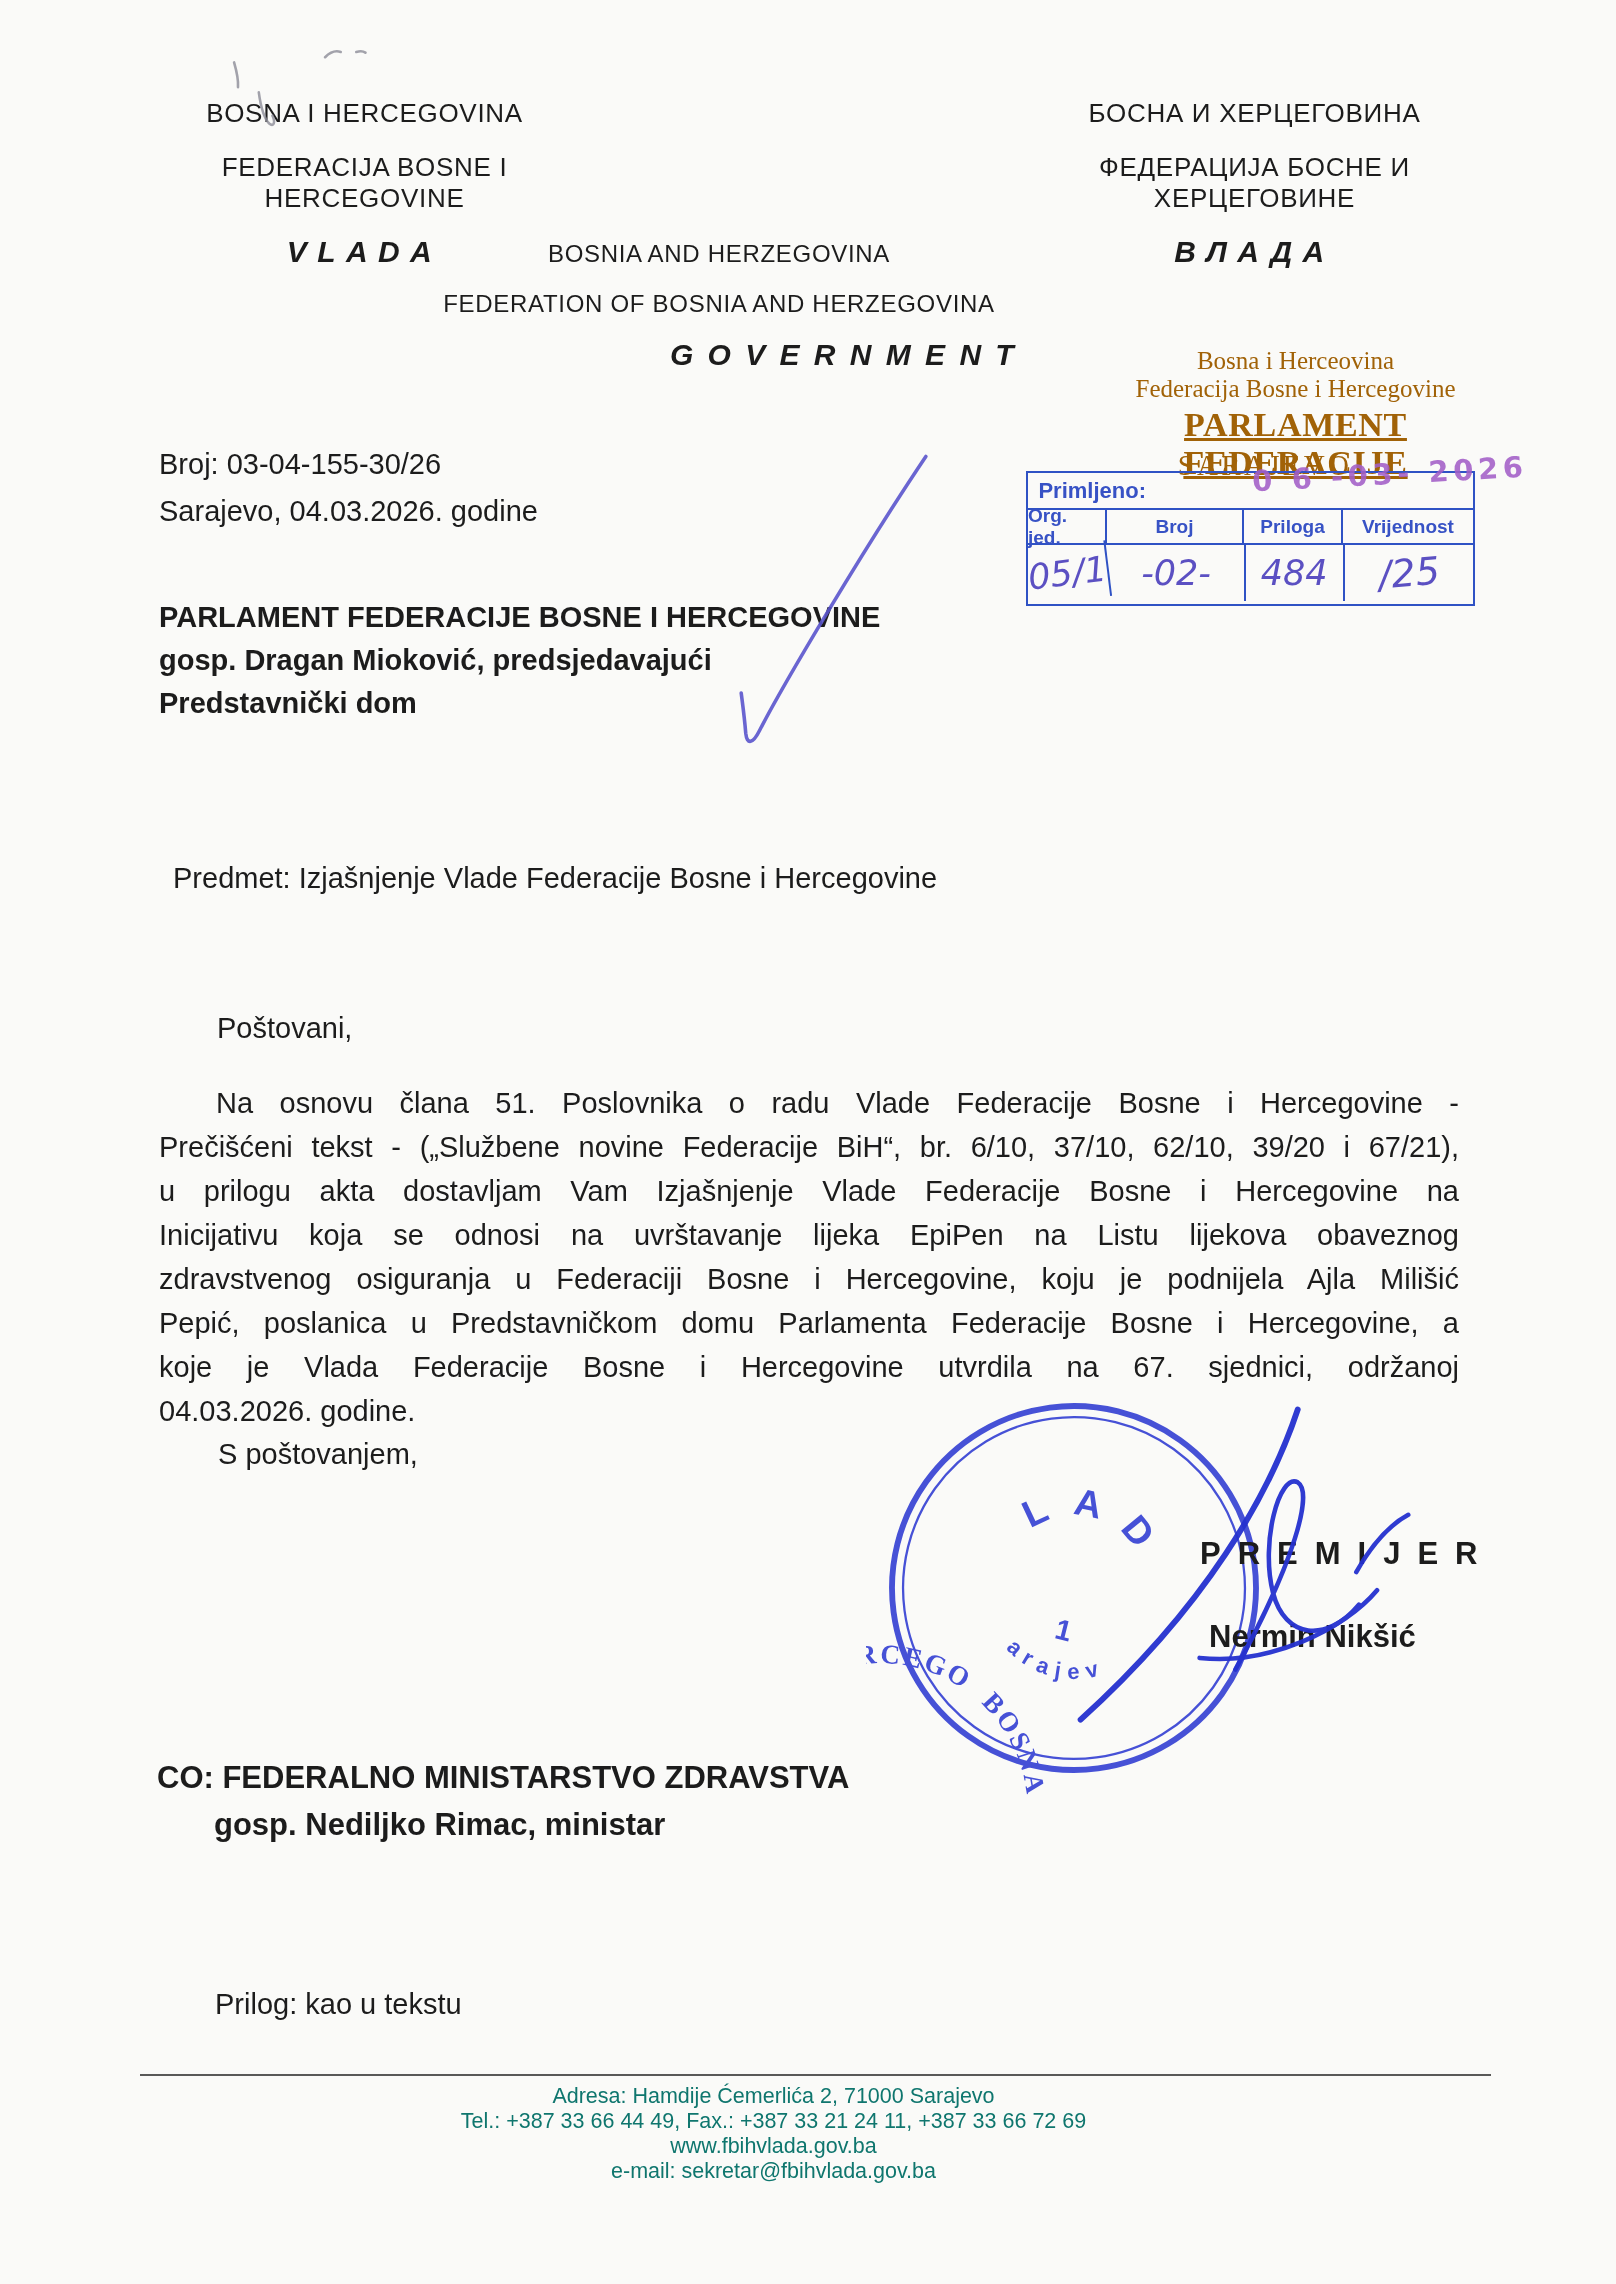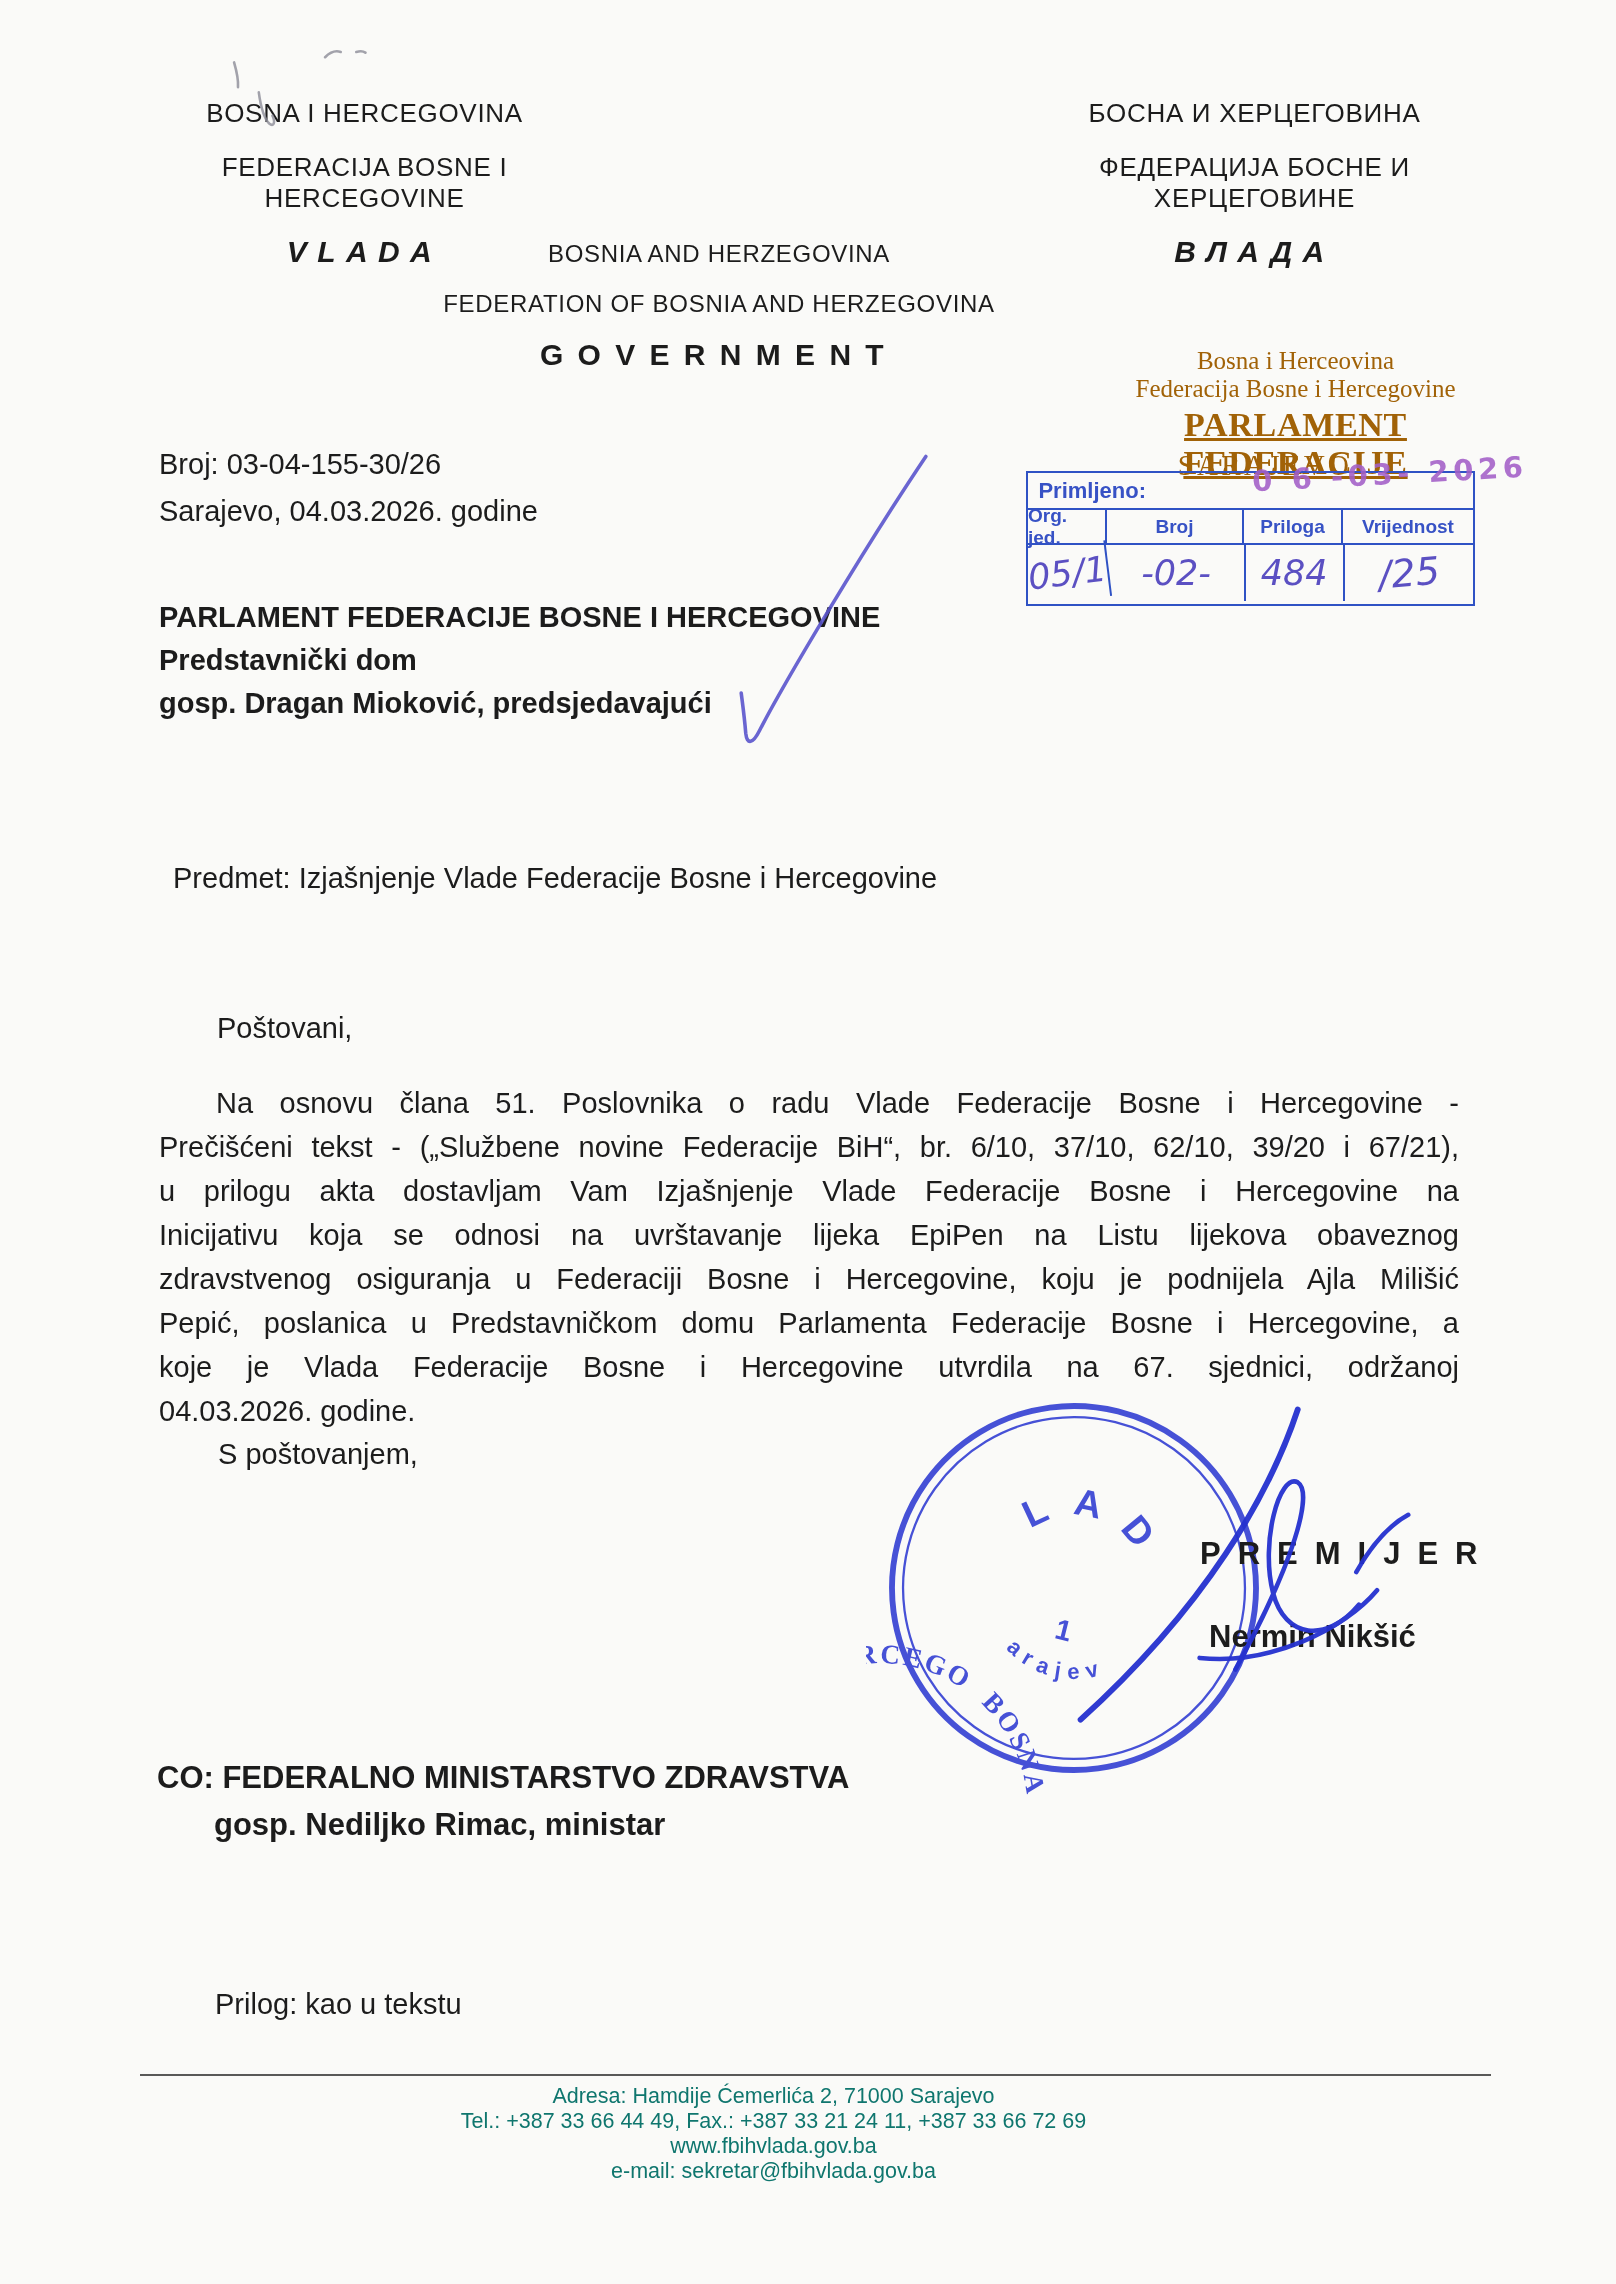--- a/index.html
+++ b/index.html
@@ -9,21 +9,21 @@
     font-family:"Liberation Sans", sans-serif;color:#1c1c1c;
   }
   .abs{position:absolute;}
   .ctr{text-align:center;}
   
   .lh-line1{font-size:26px;line-height:31px;letter-spacing:0.7px;}
   .lh-line2{font-size:26px;line-height:31px;margin-top:23.4px;letter-spacing:0.7px;}
   .lh-line3{font-size:30px;line-height:34px;margin-top:21px;font-weight:bold;font-style:italic;letter-spacing:10.4px;}
   .ch-line1{font-size:24px;line-height:29px;letter-spacing:0.7px;}
   .ch-line2{font-size:24px;line-height:29px;margin-top:21px;letter-spacing:0.7px;}
-  .ch-line3{font-size:30px;line-height:34px;margin-top:19.5px;font-weight:bold;letter-spacing:14.3px;}
+  .ch-line3{font-size:30px;line-height:34px;margin-top:19.5px;font-weight:bold;font-style:italic;letter-spacing:14.3px;text-align:right;}
   
   .rs{color:#a16207;font-family:"Liberation Serif", serif;}
   .rs-small{font-size:25px;line-height:29px;}
   .rs-big{font-size:34px;line-height:38px;font-weight:bold;letter-spacing:0.7px;text-decoration:underline;}
   .rs-city{font-size:29px;line-height:32.5px;letter-spacing:3.3px;}
   .rtable{
     left:1026px;top:471px;width:449px;height:135px;
     border:2.6px solid #2f52c4;box-sizing:border-box;z-index:2;
     color:#3752c5;
   }
@@ -113,22 +113,22 @@
       </div>
   </div>
 
   <div class="abs ref">
     <div>Broj: 03-04-155-30/26</div>
     <div>Sarajevo, 04.03.2026. godine</div>
   </div>
 
   <div class="abs addr">
     <div>PARLAMENT FEDERACIJE BOSNE I HERCEGOVINE</div>
+    <div>gosp. Dragan Mioković, predsjedavajući</div>
     <div>Predstavnički dom</div>
-    <div>gosp. Dragan Mioković, predsjedavajući</div>
   </div>
 
   <div class="abs subject">Predmet: Izjašnjenje Vlade Federacije Bosne i Hercegovine</div>
   <div class="abs salut">Poštovani,</div>
 
   <div class="abs body">
       <div class="body-line">Na osnovu člana 51. Poslovnika o radu Vlade Federacije Bosne i Hercegovine -</div>
       <div class="body-line">Prečišćeni tekst - („Službene novine Federacije BiH“, br. 6/10, 37/10, 62/10, 39/20 i 67/21),</div>
       <div class="body-line">u prilogu akta dostavljam Vam Izjašnjenje Vlade Federacije Bosne i Hercegovine na</div>
       <div class="body-line">Inicijativu koja se odnosi na uvrštavanje lijeka EpiPen na Listu lijekova obaveznog</div>

